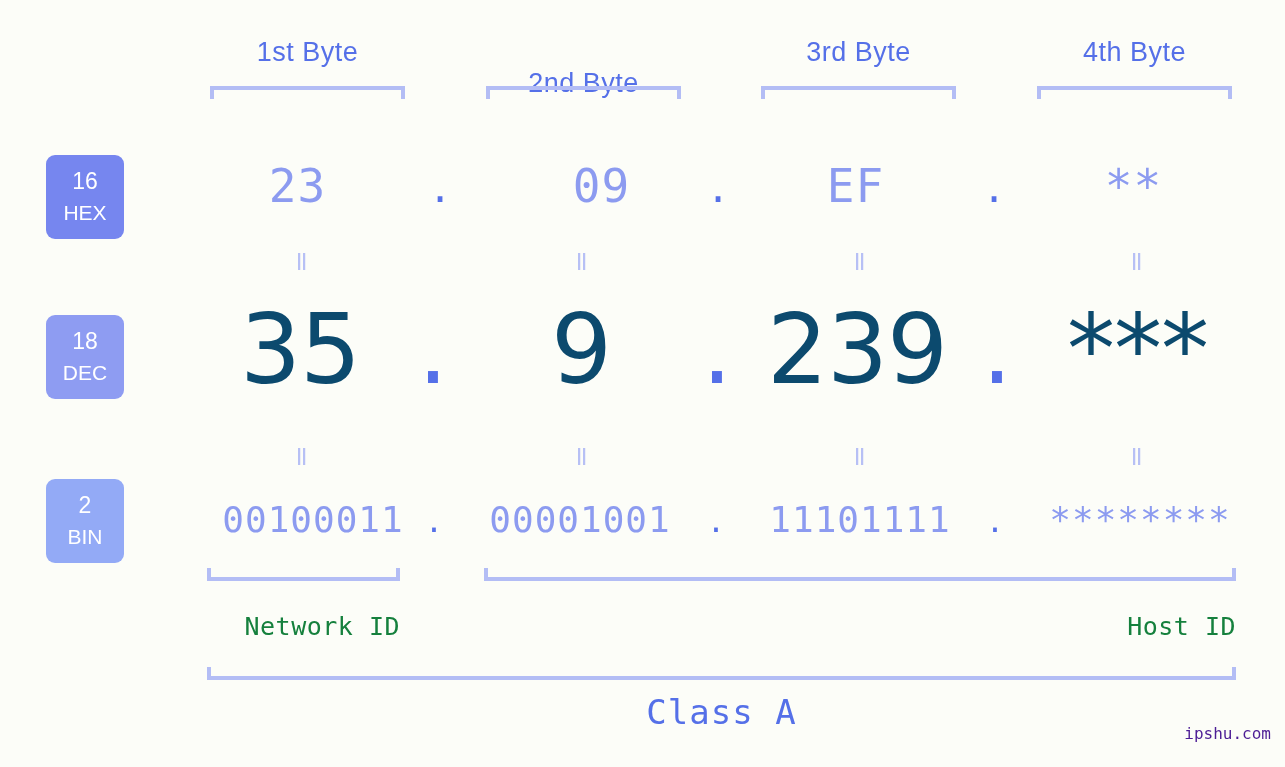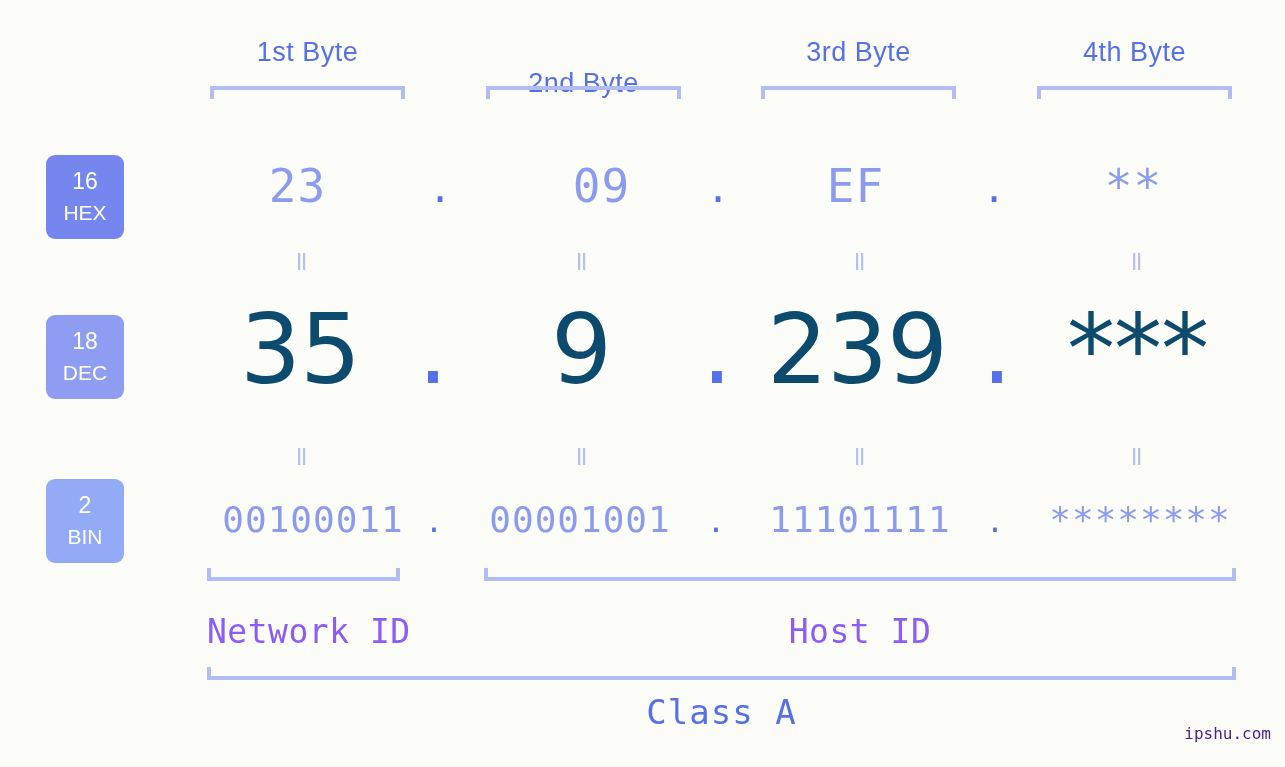--- a/index.html
+++ b/index.html
@@ -154,24 +154,24 @@
     font-family: "DejaVu Sans", sans-serif;
     font-size: 27px;
     color: #b7c0f5;
     transform: rotate(90deg);
     line-height: 1;
   }
 
   
   .id-label {
     position: absolute;
-    text-align: center;
-    font-family: "DejaVu Sans Mono", monospace;
-    font-size: 33px;
-    color: #8b5cf6;
+    text-align: right;
+    font-family: "DejaVu Sans Mono", monospace;
+    font-size: 25px;
+    color: #15803d;
     white-space: nowrap;
     letter-spacing: 0.5px;
   }
 
   .class-label {
     position: absolute;
     text-align: center;
     font-family: "DejaVu Sans Mono", monospace;
     font-size: 34px;
     color: #5570e8;

